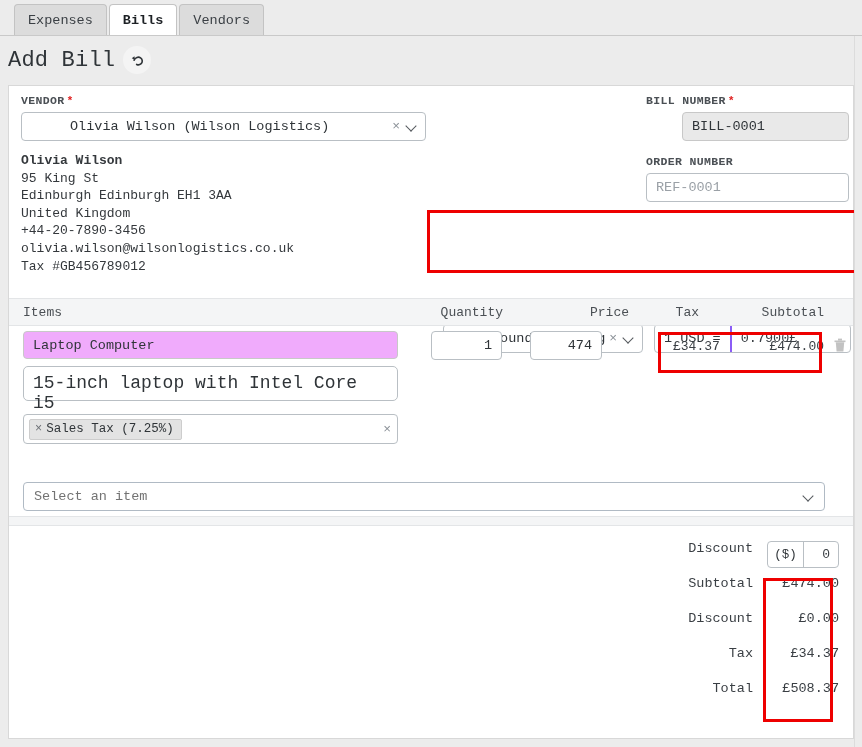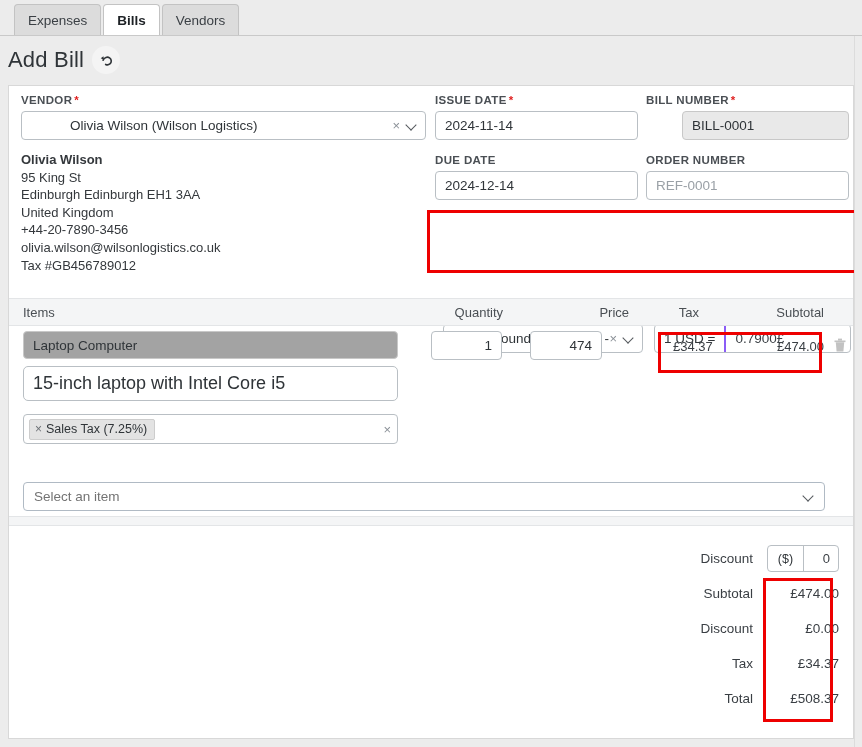--- a/index.html
+++ b/index.html
@@ -4,21 +4,21 @@
 <style>
   * { box-sizing: border-box; }
   html, body {
     margin: 0; padding: 0;
     width: 862px; height: 747px;
     background: #ececec;
     font-family: "Liberation Sans", sans-serif;
     color: #3a3f44;
     overflow: hidden;
   }
-  .page { position: relative; width: 862px; height: 747px; }
+  .page { position: relative; width: 862px; height: 747px; font-family: Liberation Mono, monospace; }
 
   
   .tabbar {
     position: absolute; left: 0; top: 0; width: 862px; height: 36px;
     background: #ececec;
     border-bottom: 1px solid #c9c9c9;
   }
   .tabs { position: absolute; left: 14px; top: 4px; display: flex; gap: 2px; }
   .tab {
     height: 31px; padding: 0 13px;
@@ -120,21 +120,21 @@
   .items-head .cell { position: absolute; top: 6px; font-size: 13px; color: #4a4f54; }
   .ih-items { left: 14px; }
   .ih-qty { left: 424px; width: 70px; text-align: right; }
   .ih-price { left: 550px; width: 70px; text-align: right; }
   .ih-tax { left: 630px; width: 60px; text-align: right; }
   .ih-sub { left: 720px; width: 95px; text-align: right; }
 
   .item-row { position: absolute; left: 0; top: 240px; width: 844px; }
   .item-name {
     position: absolute; left: 14px; top: 5px; width: 375px; height: 28px;
-    background: #a3a3a3; border: 1px solid #c8c8c8; border-radius: 4px;
+    background: #f0abfc; border: 1px solid #c8c8c8; border-radius: 4px;
     display: flex; align-items: center; padding: 0 9px; font-size: 13.5px; color: #2f3438;
   }
   .item-desc {
     position: absolute; left: 14px; top: 40px; width: 375px; height: 35px;
     background: #fff; border: 1px solid #b9bfc4; border-radius: 5px;
     padding: 6px 9px; font-size: 18px; color: #2f3438;
   }
   .item-tax {
     position: absolute; left: 14px; top: 88px; width: 375px; height: 30px;
     background: #fff; border: 1px solid #b9bfc4; border-radius: 4px;
@@ -167,21 +167,21 @@
     display: flex; align-items: center; padding: 0 8px 0 10px;
     font-size: 13.5px; color: #737373;
   }
   .divider-band {
     position: absolute; left: 0; top: 430px; width: 844px; height: 10px;
     background: #f4f5f6; border-top: 1px solid #e3e5e7; border-bottom: 1px solid #e3e5e7;
   }
 
   
   .totals { position: absolute; left: 600px; top: 455px; width: 244px; }
-  .trow { display: flex; align-items: center; height: 35px; }
+  .trow { display: flex; align-items: flex-start; height: 35px; }
   .tlabel { width: 158px; text-align: right; font-size: 13.5px; color: #3a3f44; padding-right: 14px; }
   .tval { width: 72px; text-align: right; font-size: 13.5px; color: #3a3f44; }
   .disc-box {
     display: flex; height: 27px; width: 72px;
     border: 1px solid #b9bfc4; border-radius: 4px; overflow: hidden; background: #fff;
   }
   .disc-prefix {
     width: 36px; display: flex; align-items: center; justify-content: center;
     font-size: 12.5px; color: #2f3438; border-right: 1px solid #b9bfc4;
   }
@@ -238,32 +238,20 @@
         <div class="name">Olivia Wilson</div>
         <div>95 King St</div>
         <div>Edinburgh Edinburgh EH1 3AA</div>
         <div>United Kingdom</div>
         <div>+44-20-7890-3456</div>
         <div>olivia.wilson@wilsonlogistics.co.uk</div>
         <div>Tax #GB456789012</div>
       </div>
     </div>
 
-    <div class="col-mid">
-      <div class="fgroup">
-        <span class="flabel">
-          <span>ISSUE DATE</span><span class="req">*</span>
-        </span>
-        <div class="input">2024-11-14</div>
-      </div>
-      <div class="fgroup">
-        <span class="flabel">DUE DATE</span>
-        <div class="input">2024-12-14</div>
-      </div>
-    </div>
 
     <div class="col-right">
       <div class="fgroup">
         <span class="flabel">
           <span>BILL NUMBER</span><span class="req">*</span>
         </span>
         <div class="input disabled">BILL-0001</div>
       </div>
       <div class="fgroup">
         <span class="flabel">ORDER NUMBER</span>

